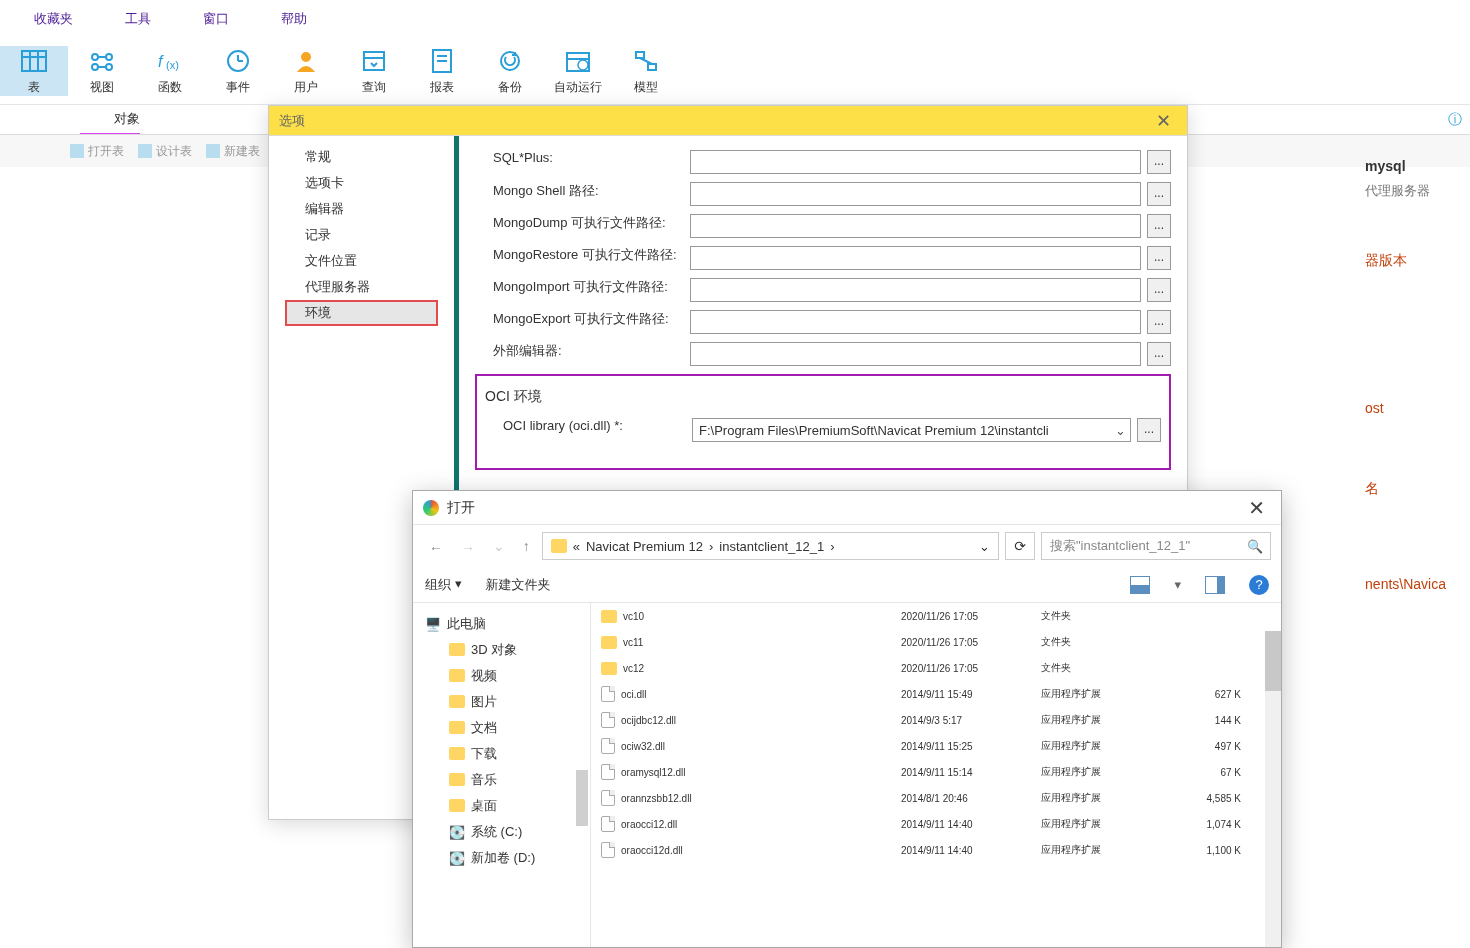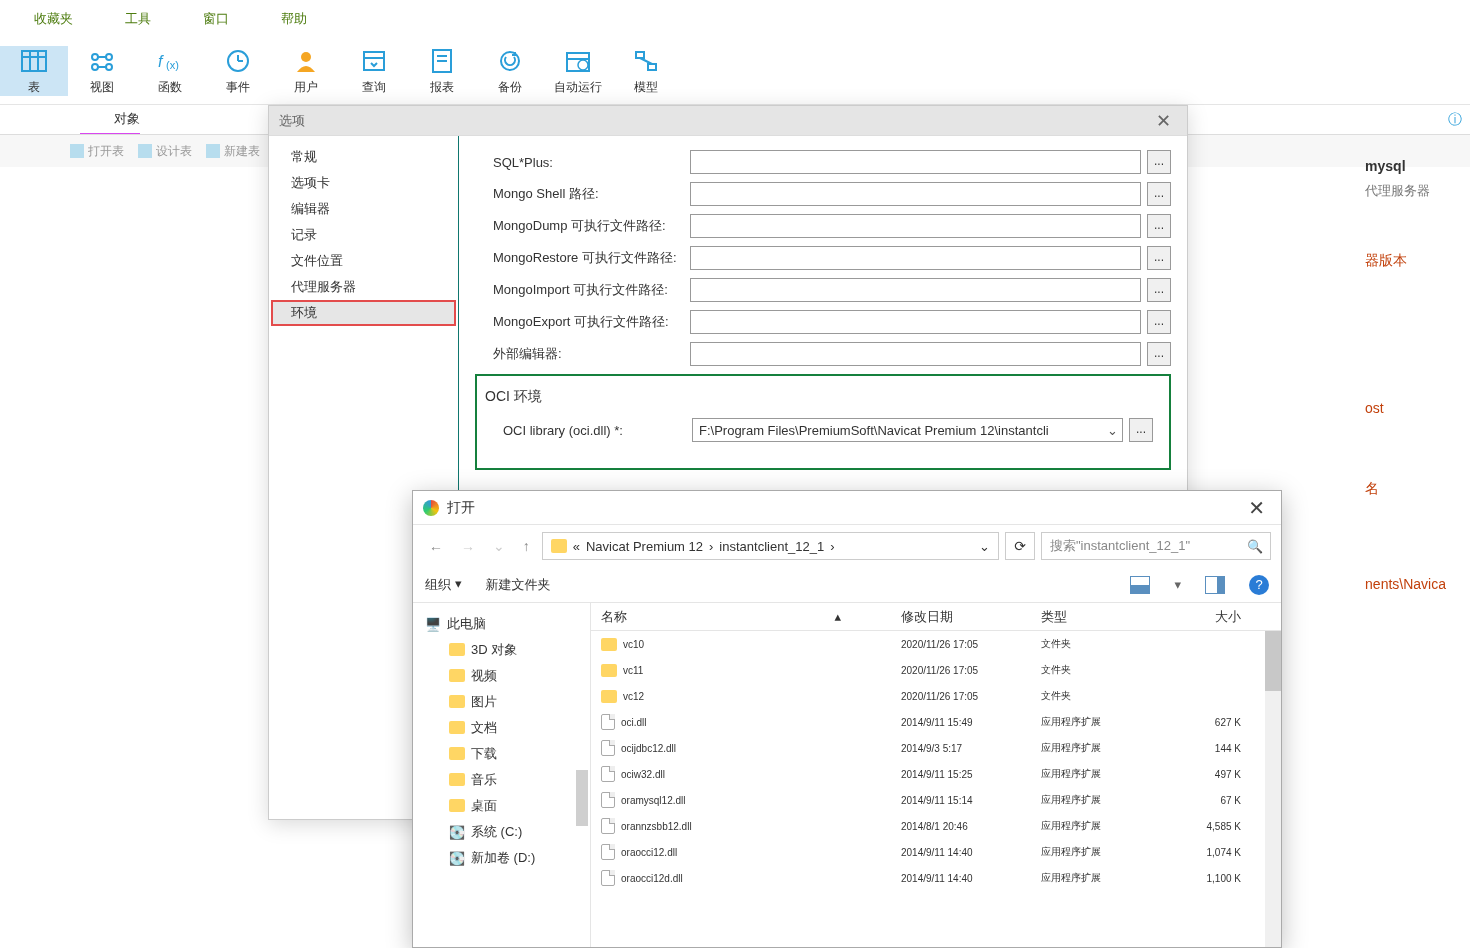--- a/index.html
+++ b/index.html
@@ -1,20 +1,20 @@
 <!DOCTYPE html>
 <html><head>
 <meta charset="utf-8">
 <style>
 * { box-sizing: border-box; margin: 0; padding: 0; font-family: "Microsoft YaHei", "Segoe UI", sans-serif; }
 body { width: 1470px; height: 948px; background: #fff; overflow: hidden; position: relative; font-size: 13px; color: #333; }
 
 
 .top-menu { display: flex; gap: 30px; padding: 6px 12px; background: #fff; height: 38px; align-items: center; }
-.top-menu span { color: #4d7c0f; padding-left: 22px; }
+.top-menu span { color: #4c1d95; padding-left: 22px; }
 
 
 .toolbar { display: flex; background: #fff; padding: 8px 0; height: 67px; border-bottom: 1px solid #e5e5e5; }
 .toolbar-item { width: 68px; display: flex; flex-direction: column; align-items: center; justify-content: center; gap: 4px; }
 .toolbar-item.active { background: #cce5f5; }
 .toolbar-item .icon { width: 28px; height: 28px; display: flex; align-items: center; justify-content: center; }
 .toolbar-item .label { font-size: 12px; }
 
 
 .mid-row { display: flex; height: 30px; align-items: center; border-bottom: 1px solid #ddd; }
@@ -27,34 +27,34 @@
 .sub-toolbar .item .mini-icon { width: 14px; height: 14px; }
 
 
 .right-info { position: absolute; right: 24px; top: 158px; font-size: 14px; }
 .right-info .title { font-weight: bold; }
 .right-info .sub { color: #777; font-size: 13px; margin-top: 8px; }
 .right-info .line { color: #c2410c; font-size: 14px; margin-top: 52px; }
 
 
 .dialog-options { position: absolute; left: 268px; top: 105px; width: 920px; height: 715px; background: #fff; border: 1px solid #ccc; box-shadow: 0 4px 20px rgba(0,0,0,0.15); }
-.dialog-options .dlg-header { height: 30px; display: flex; align-items: center; padding: 0 10px; background: #e5e5e5; border-bottom: 1px solid #ddd; }
+.dialog-options .dlg-header { height: 30px; display: flex; align-items: center; padding: 0 10px; background: #fde047; border-bottom: 1px solid #ddd; }
 .dialog-options .dlg-header .title { color: #666; font-size: 13px; }
 .dialog-options .dlg-header .close { margin-left: auto; color: #666; font-size: 18px; cursor: pointer; padding: 0 6px; }
 .dialog-options .dlg-body { display: flex; height: calc(100% - 30px); }
-.dialog-options .sidebar-nav { width: 190px; padding: 8px 2px; border-right: 1px solid #0f766e; }
+.dialog-options .sidebar-nav { width: 190px; padding: 8px 16px; border-right: 5px solid #0f766e; }
 .dialog-options .sidebar-nav .item { padding: 4px 20px; font-size: 13px; }
 .dialog-options .sidebar-nav .item.selected { background: #e6e6e6; outline: 2px solid #e34c4c; outline-offset: -2px; }
 .dialog-options .content { flex: 1; padding: 14px 16px; position: relative; }
 .dialog-options .section-title { font-size: 14px; margin-bottom: 10px; }
-.dialog-options .form-row { display: flex; align-items: center; margin-bottom: 8px; }
+.dialog-options .form-row { display: flex; margin-bottom: 8px; }
 .dialog-options .form-row .lbl { width: 215px; padding-left: 18px; font-size: 13px; }
 .dialog-options .form-row input[type=text] { flex: 1; height: 24px; border: 1px solid #999; padding: 0 6px; font-size: 13px; }
 .dialog-options .form-row .browse { width: 24px; height: 24px; margin-left: 6px; border: 1px solid #999; background: #f0f0f0; text-align: center; line-height: 20px; font-size: 12px; cursor: pointer; }
-.dialog-options .oci-section { border: 2px solid #15803d; padding: 12px 16px 18px 8px; margin-top: 8px; }
+.dialog-options .oci-section { border: 2px solid #a21caf; padding: 12px 8px 18px 8px; margin-top: 8px; }
 .dialog-options .oci-section .form-row .lbl { width: 207px; }
 .dialog-options .oci-section .select { flex: 1; height: 24px; border: 1px solid #999; padding: 0 6px; font-size: 13px; display: flex; align-items: center; position: relative; overflow: hidden; white-space: nowrap; }
 .dialog-options .oci-section .select .chev { position: absolute; right: 4px; color: #555; }
 
 
 .dialog-file { position: absolute; left: 412px; top: 490px; width: 870px; height: 458px; background: #fff; border: 1px solid #aaa; box-shadow: 0 6px 24px rgba(0,0,0,0.25); }
 .dialog-file .df-title { height: 34px; display: flex; align-items: center; padding: 0 10px; border-bottom: 1px solid #e5e5e5; }
 .dialog-file .df-title .logo { width: 16px; height: 16px; margin-right: 8px; border-radius: 50%; background: conic-gradient(#e74c3c, #f1c40f, #2ecc71, #3498db); }
 .dialog-file .df-title .t { font-size: 14px; }
 .dialog-file .df-title .close { margin-left: auto; font-size: 20px; color: #444; cursor: pointer; padding: 0 6px; }
@@ -383,30 +383,20 @@
       <div class="node indent">
           <span class="ic">💽</span>
           <span>系统 (C:)</span>
         </div>
       <div class="node indent">
           <span class="ic">💽</span>
           <span>新加卷 (D:)</span>
         </div>
     </div>
     <div class="df-list">
-      <div class="header">
-        <span class="col name">
-            <span>名称</span>
-            <span style="margin:0 auto"></span>
-            <span style="position:relative;left:-40px">▴</span>
-          </span>
-        <span class="col date">修改日期</span>
-        <span class="col type">类型</span>
-        <span class="col size">大小</span>
-      </div>
       <div id="file-rows">
           <div class="row">
             <span class="col name">
               <span class="folder-ico"></span>
               <span>vc10</span>
             </span>
             <span class="col date">2020/11/26 17:05</span>
             <span class="col type">文件夹</span>
             <span class="col size"></span>
           </div>

